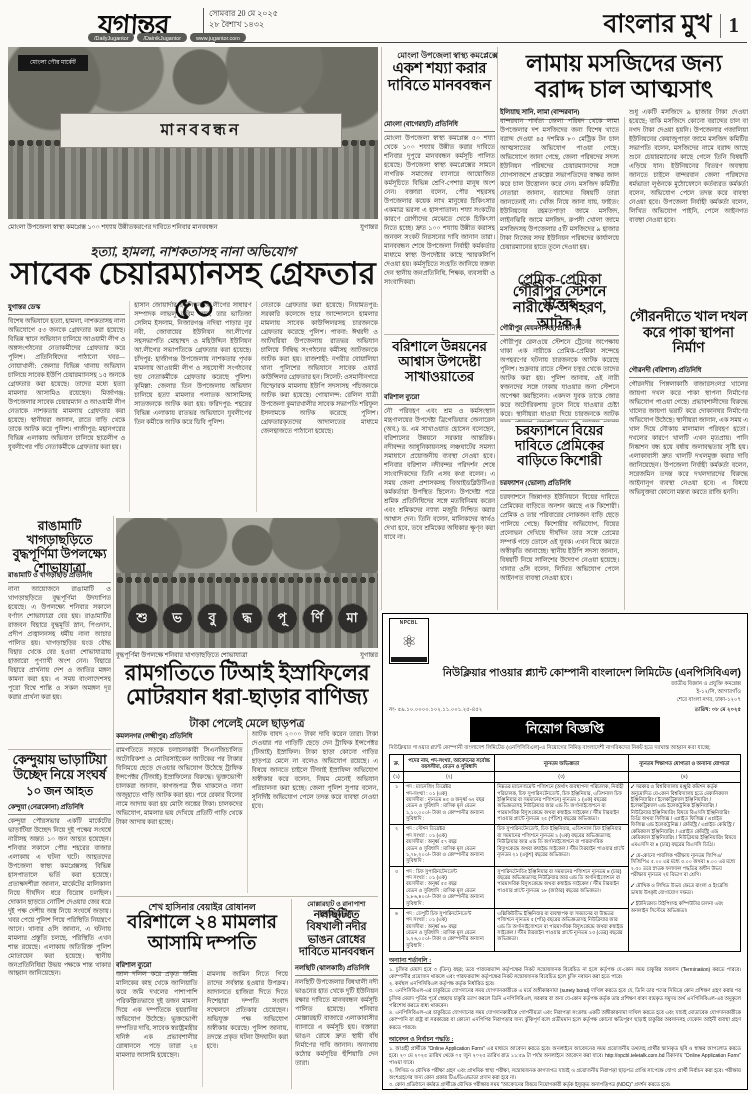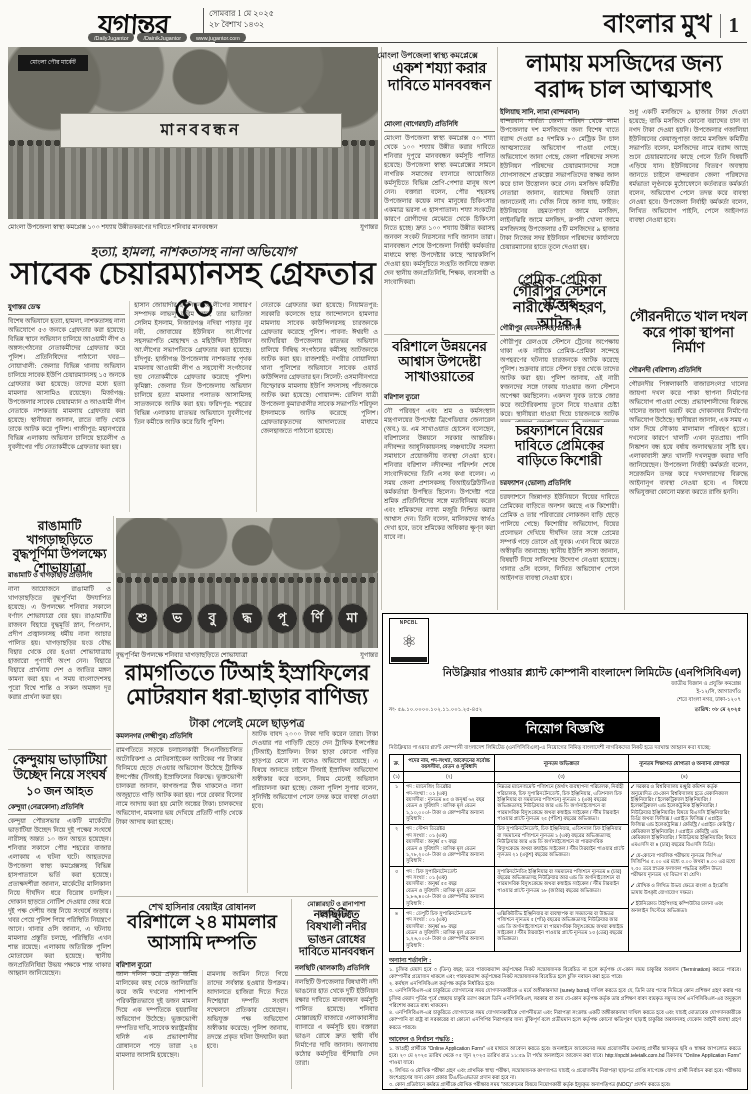--- a/index.html
+++ b/index.html
@@ -48,21 +48,21 @@
 
 <div class="abs" style="left:0;top:0;width:751px;height:44px;">
   <div class="abs" style="left:98px;top:4px;font-size:27px;font-weight:800;letter-spacing:-1px;transform:skewX(-4deg);color:#0e0e0e;">যুগান্তর</div>
   <div class="abs" style="left:88px;top:33px;display:flex;gap:3px;">
     <span class="pill">/DailyJugantor</span>
     <span class="pill">/DainikJugantor</span>
     <span class="pill">www.jugantor.com</span>
   </div>
   <div class="vl" style="left:203px;top:8px;height:26px;border-left:1px solid #555;"></div>
   <div class="abs" style="left:209px;top:9px;font-size:8px;line-height:1.35;color:#333;">
-    <div>সোমবার 1 মে ২০২৫</div>
+    <div>সোমবার 20 মে ২০২৫</div>
     <div>২৮ বৈশাখ ১৪৩২</div>
   </div>
   <div class="abs" style="right:12px;top:4px;display:flex;align-items:center;gap:8px;">
     <span style="font-size:25px;font-weight:800;color:#111;">বাংলার মুখ</span>
     <span style="width:1px;height:24px;background:#777;"></span>
     <span style="font-size:21px;font-weight:700;color:#222;">1</span>
   </div>
   <div class="hr" style="left:215px;top:42px;width:532px;border-top:1px solid #444;"></div>
 </div>
 
@@ -86,21 +86,21 @@
   <div class="bt" style="margin-bottom:3px;">বিশেষ অভিযানে হত্যা, হামলা, নাশকতাসহ নানা অভিযোগে ৫৩ জনকে গ্রেফতার করা হয়েছে। বিভিন্ন স্থানে অভিযান চালিয়ে আওয়ামী লীগ ও অঙ্গসংগঠনের নেতাকর্মীদের গ্রেফতার করে পুলিশ। প্রতিনিধিদের পাঠানো খবর— নোয়াখালী: জেলার বিভিন্ন থানায় অভিযান চালিয়ে সাবেক ইউপি চেয়ারম্যানসহ ১৫ জনকে গ্রেফতার করা হয়েছে। তাদের মধ্যে হত্যা মামলার আসামিও রয়েছেন। মির্জাগঞ্জ: উপজেলার সাবেক চেয়ারম্যান ও আওয়ামী লীগ নেতাকে নাশকতার মামলায় গ্রেফতার করা হয়েছে। স্থানীয়রা জানান, রাতে বাড়ি থেকে তাকে আটক করে পুলিশ। গাজীপুর: মহানগরের বিভিন্ন এলাকায় অভিযান চালিয়ে ছাত্রলীগ ও যুবলীগের পাঁচ নেতাকর্মীকে গ্রেফতার করা হয়।</div>
   <div class="bt" style="margin-bottom:3px;">হাসান জোয়ার্দার ইউনিয়ন আ.লীগের সাধারণ সম্পাদক লাভলু করিম লাল, তার ভাতিজা সেলিম ইসলাম, নিজারগঞ্জ নদিয়া পাড়ার নুর নবী, জোবায়ের ইউনিয়ন আ.লীগের সহসভাপতি মোহাম্মদ ও মহিউদ্দিন ইউনিয়ন আ.লীগের সভাপতিকে গ্রেফতার করা হয়েছে। চাঁদপুর: হাজীগঞ্জ উপজেলায় নাশকতার পৃথক মামলায় আওয়ামী লীগ ও সহযোগী সংগঠনের ছয় নেতাকর্মীকে গ্রেফতার করেছে পুলিশ। কুমিল্লা: জেলার তিন উপজেলায় অভিযান চালিয়ে হত্যা মামলার পলাতক আসামিসহ সাতজনকে আটক করা হয়। ফরিদপুর: শহরের বিভিন্ন এলাকায় রাতভর অভিযানে যুবলীগের তিন কর্মীকে আটক করে ডিবি পুলিশ।</div>
   <div class="bt">নেতাকে গ্রেফতার করা হয়েছে। নিয়ামতপুর: সরকারি কলেজে ছাত্র আন্দোলনে হামলার মামলায় সাবেক কাউন্সিলরসহ চারজনকে গ্রেফতার করেছে পুলিশ। পাবনা: ঈশ্বরদী ও আটঘরিয়া উপজেলায় রাতভর অভিযান চালিয়ে নিষিদ্ধ সংগঠনের কর্মীসহ আটজনকে আটক করা হয়। রাজশাহী: নগরীর বোয়ালিয়া থানা পুলিশের অভিযানে সাবেক ওয়ার্ড কাউন্সিলর গ্রেফতার হন। সিলেট: ওসমানীনগরে বিস্ফোরক মামলায় ইউপি সদস্যসহ পাঁচজনকে আটক করা হয়েছে। গোয়ালন্দ: রেলিল যাত্রী উপজেলা কুমারখালীর সাবেক সভাপতি শরিফুল ইসলামকে আটক করেছে পুলিশ। গ্রেফতারকৃতদের আদালতের মাধ্যমে জেলহাজতে পাঠানো হয়েছে।</div>
 </div>
 
 <div class="vl" style="left:381px;top:47px;height:563px;"></div>
 <div class="vl" style="left:497px;top:47px;height:563px;"></div>
 <div class="vl" style="left:624px;top:117px;height:493px;"></div>
 <div class="vl" style="left:113px;top:516px;height:574px;"></div>
 
-<div class="abs k" style="left:372px;top:49px;width:111px;font-size:8px;">মোংলা উপজেলা স্বাস্থ্য কমপ্লেক্সে</div>
+<div class="abs k" style="left:392px;top:49px;width:111px;font-size:8px;">মোংলা উপজেলা স্বাস্থ্য কমপ্লেক্সে</div>
 <div class="abs hl" style="left:384px;top:60px;width:111px;font-size:15px;">একশ শয্যা করার দাবিতে মানববন্ধন</div>
 <div class="abs" style="left:384px;top:118px;width:111px;">
   <span class="by">মোংলা (বাগেরহাট) প্রতিনিধি</span>
   <div class="bt" style="height:200px;">মোংলা উপজেলা স্বাস্থ্য কমপ্লেক্স ৫০ শয্যা থেকে ১০০ শয্যায় উন্নীত করার দাবিতে শনিবার দুপুরে মানববন্ধন কর্মসূচি পালিত হয়েছে। উপজেলা স্বাস্থ্য কমপ্লেক্সের সামনে নাগরিক সমাজের ব্যানারে আয়োজিত কর্মসূচিতে বিভিন্ন শ্রেণি-পেশার মানুষ অংশ নেন। বক্তারা বলেন, পৌর শহরসহ উপজেলার কয়েক লাখ মানুষের চিকিৎসার একমাত্র ভরসা এ হাসপাতাল। শয্যা সংকটের কারণে রোগীদের মেঝেতে থেকে চিকিৎসা নিতে হচ্ছে। দ্রুত ১০০ শয্যায় উন্নীত করাসহ জনবল সংকট নিরসনের দাবি জানান তারা। মানববন্ধন শেষে উপজেলা নির্বাহী কর্মকর্তার মাধ্যমে স্বাস্থ্য উপদেষ্টার কাছে স্মারকলিপি দেওয়া হয়। কর্মসূচিতে সংহতি জানিয়ে বক্তব্য দেন স্থানীয় জনপ্রতিনিধি, শিক্ষক, ব্যবসায়ী ও সাংবাদিকরা।</div>
 </div>
 <div class="hr" style="left:384px;top:334px;width:111px;"></div>
 
 <div class="abs hl" style="left:384px;top:339px;width:111px;font-size:13.5px;">বরিশালে উন্নয়নের আশ্বাস উপদেষ্টা সাখাওয়াতের</div>
 <div class="abs" style="left:384px;top:391px;width:111px;">
   <span class="by">বরিশাল ব্যুরো</span>

